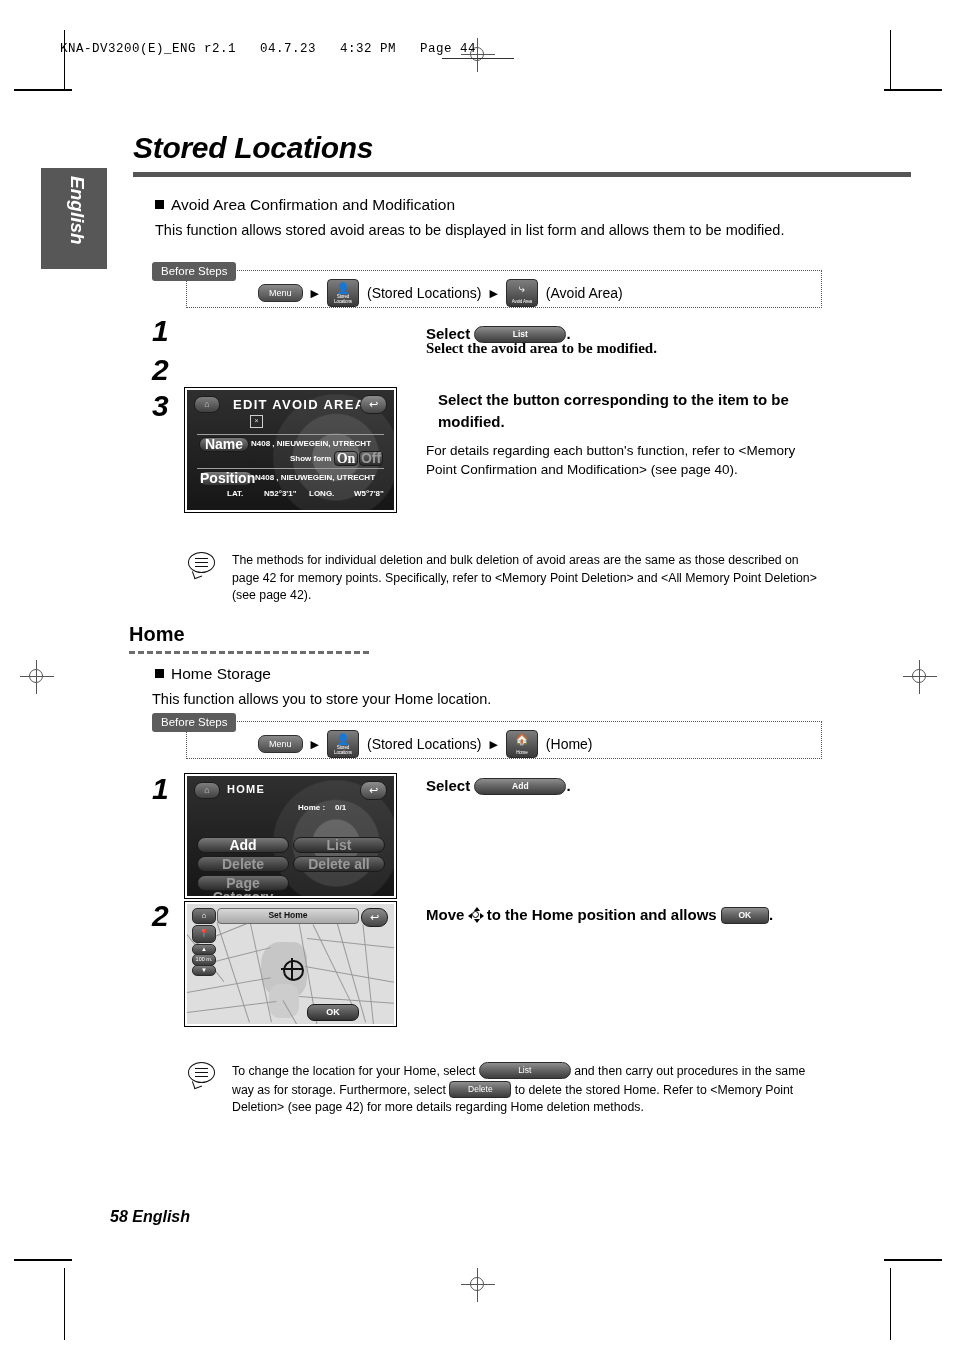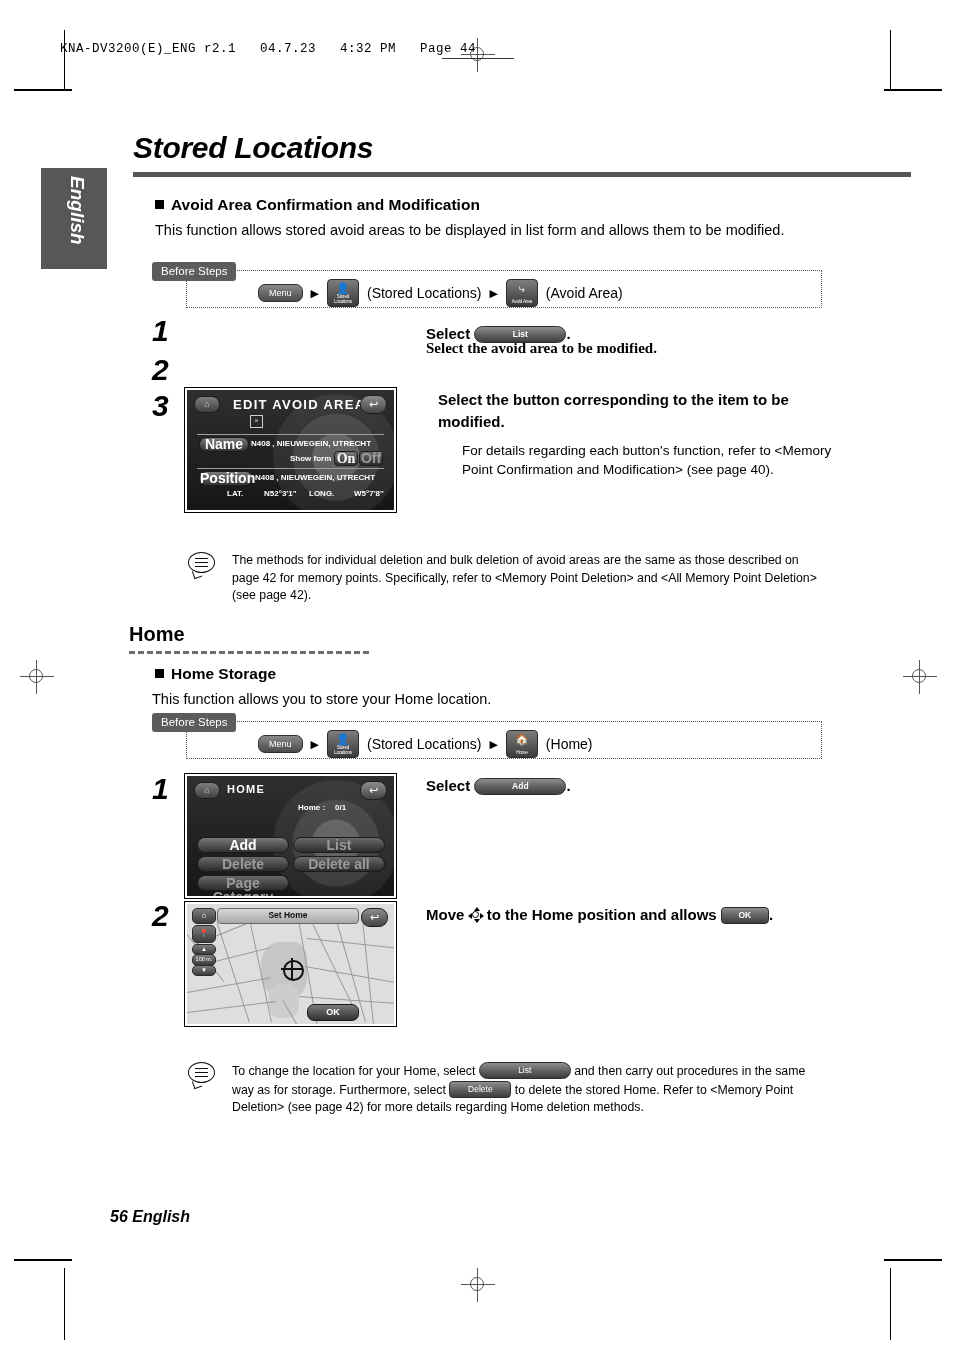--- a/index.html
+++ b/index.html
@@ -23,21 +23,21 @@
 
   
   .sidetab{position:absolute;left:41px;top:168px;width:66px;height:101px;background:#575757;}
   .sidetab span{display:block;color:#fff;font-weight:bold;font-style:italic;font-size:19px;
       transform:rotate(90deg);transform-origin:left top;position:absolute;left:47px;top:8px;white-space:nowrap;}
 
   
   .maintitle{position:absolute;left:133px;top:131px;font-size:30px;font-weight:bold;font-style:italic;letter-spacing:-.3px;}
   .titlerule{position:absolute;left:133px;top:172px;width:778px;height:5px;background:#555;}
 
-  .sqhead{position:absolute;font-size:15.5px;font-weight:bold;}
+  .sqhead{position:absolute;font-size:15.5px;font-weight:normal;}
   .sqhead .sq{display:inline-block;width:9px;height:9px;background:#000;margin-right:7px;vertical-align:1px;}
 
   .bodytxt{position:absolute;font-size:14.5px;line-height:20px;}
 
   .home-h{position:absolute;left:129px;top:623px;font-size:20px;font-weight:bold;}
   .home-dash{position:absolute;left:129px;top:651px;width:240px;height:0;
       border-top:3px dashed #6d6d6d;}
 
   
   .bsbox{position:absolute;border:1px dotted #555;box-sizing:border-box;}
@@ -200,21 +200,21 @@
 <div class="stepnum" style="left:152px;top:389px;">3</div>
 
 <div class="instr" style="left:426px;top:323px;">
   <span>Select</span>
   <span class="uipill w90">List</span><span class="dot">.</span>
 </div>
 
 <div class="instr" style="left:426px;top:337px;width:420px;font-family:Liberation Serif, serif;">Select the avoid area to be modified.</div>
 
 <div class="instr" style="left:438px;top:389px;width:400px;">Select the button corresponding to the item to be modified.</div>
-<div class="note-ref" style="left:426px;top:441px;width:400px;margin-left:36px;">For details regarding each button's function, refer to &lt;Memory Point Confirmation and Modification&gt; (see page 40).</div>
+<div class="note-ref" style="left:426px;top:441px;width:400px;">For details regarding each button's function, refer to &lt;Memory Point Confirmation and Modification&gt; (see page 40).</div>
 
 <div class="shot" style="left:185px;top:388px;width:207px;height:120px;">
   <div class="shotbg"></div>
   <div class="scr-homebtn" style="left:7px;top:6px;">⌂</div>
   <div class="scr-title" style="left:46px;top:7px;font-size:13px;">EDIT AVOID AREA</div>
   <div class="scr-back" style="right:7px;top:5px;">↩</div>
   <div class="scr-xbox" style="left:63px;top:25px;">×</div>
   <div class="scr-rule" style="left:10px;top:44px;width:187px;"></div>
   <div class="scr-btn" style="left:12px;top:47px;width:48px;height:13px;line-height:13px;">Name</div>
   <div class="scr-lbl" style="left:64px;top:49px;">N408 , NIEUWEGEIN, UTRECHT</div>
@@ -338,13 +338,13 @@
   </div>
   <div class="notetxt" style="width:596px;">
     <span>To change the location for your Home, select</span>
     <span class="uipill w90">List</span>
     <span>and then carry out procedures in the same way as for storage. Furthermore, select</span>
     <span class="uipill w60">Delete</span>
     <span>to delete the stored Home. Refer to &lt;Memory Point Deletion&gt; (see page 42) for more details regarding Home deletion methods.</span>
   </div>
 </div>
 
-<div class="footer">56 English</div>
+<div class="footer">58 English</div>
 
 </body></html>

